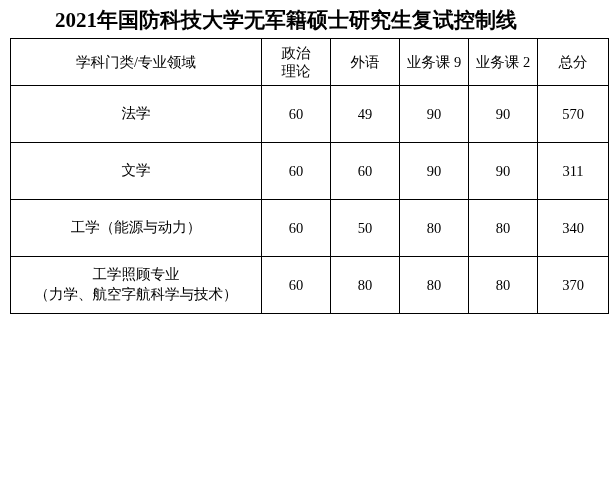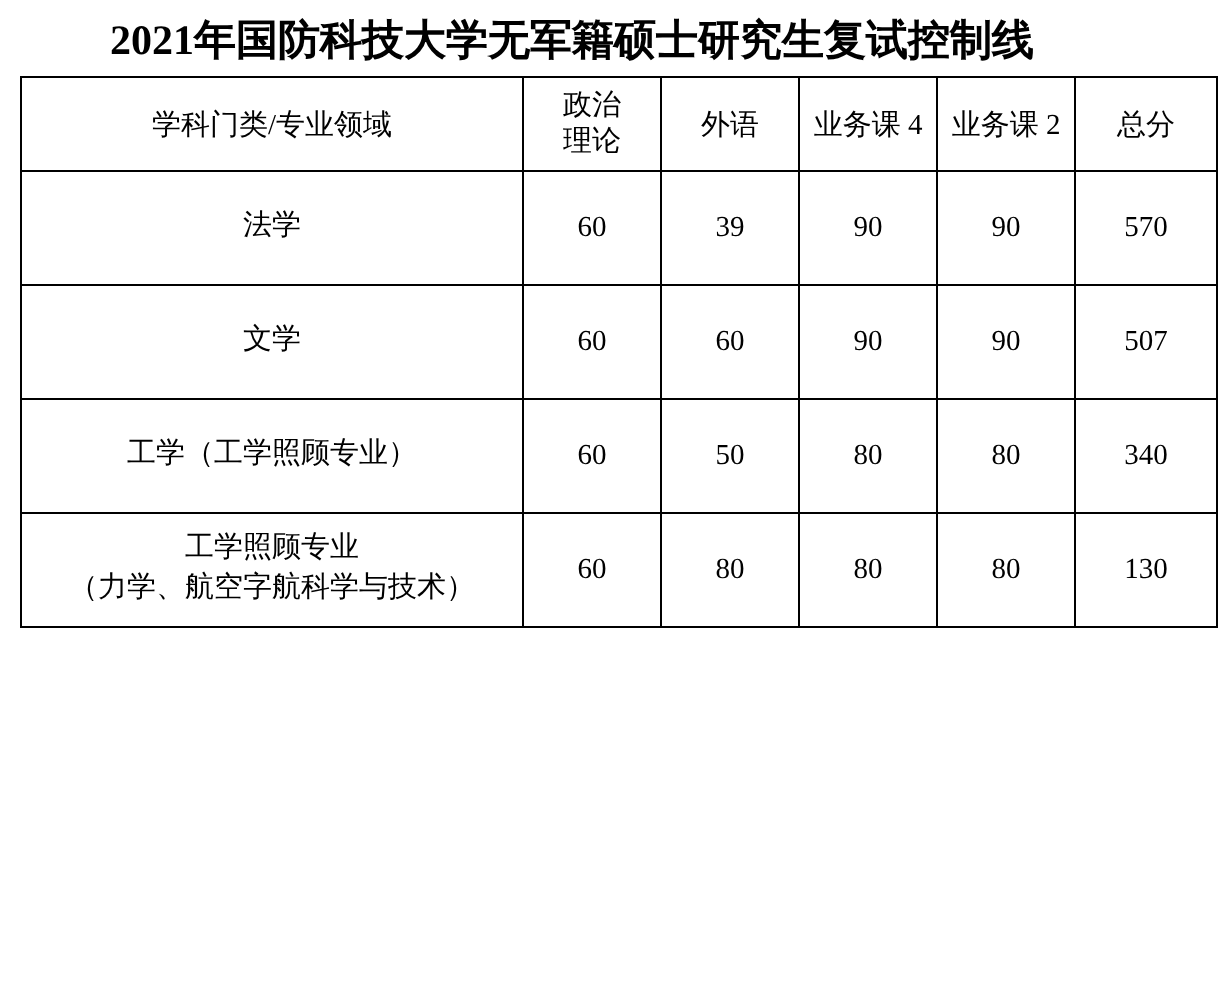--- a/index.html
+++ b/index.html
@@ -80,71 +80,71 @@
   <div class="table-wrap">
     <table class="score-table">
       <thead>
         <tr>
           <th class="col-subject">学科门类/专业领域</th>
           <th class="col-num hdr-two-line">
             <div>政治</div>
             <div>理论</div>
           </th>
           <th class="col-num">外语</th>
-          <th class="col-num">业务课 4</th>
+          <th class="col-num">业务课 9</th>
           <th class="col-num">业务课 2</th>
           <th class="col-total">总分</th>
         </tr>
       </thead>
       <tbody>
 
         <tr>
           <td class="subject-cell">
             <span class="l1">法学</span>
           </td>
           <td>60</td>
-          <td>39</td>
+          <td>49</td>
           <td>90</td>
           <td>90</td>
           <td>570</td>
         </tr>
 
         <tr>
           <td class="subject-cell">
             <span class="l1">文学</span>
           </td>
           <td>60</td>
           <td>60</td>
           <td>90</td>
           <td>90</td>
-          <td>507</td>
+          <td>311</td>
         </tr>
 
 
         <tr>
           <td class="subject-cell">
-            <span class="l1">工学（工学照顾专业）</span>
+            <span class="l1">工学（能源与动力）</span>
           </td>
           <td>60</td>
           <td>50</td>
           <td>80</td>
           <td>80</td>
           <td>340</td>
         </tr>
 
         <tr>
           <td class="subject-cell">
             <span class="l1">工学照顾专业</span>
             <span class="l2 nowrap">（力学、航空字航科学与技术）</span>
           </td>
           <td>60</td>
           <td>80</td>
           <td>80</td>
           <td>80</td>
-          <td>130</td>
+          <td>370</td>
         </tr>
 
 
       </tbody>
     </table>
   </div>
 
 </div>
 
 </body></html>

